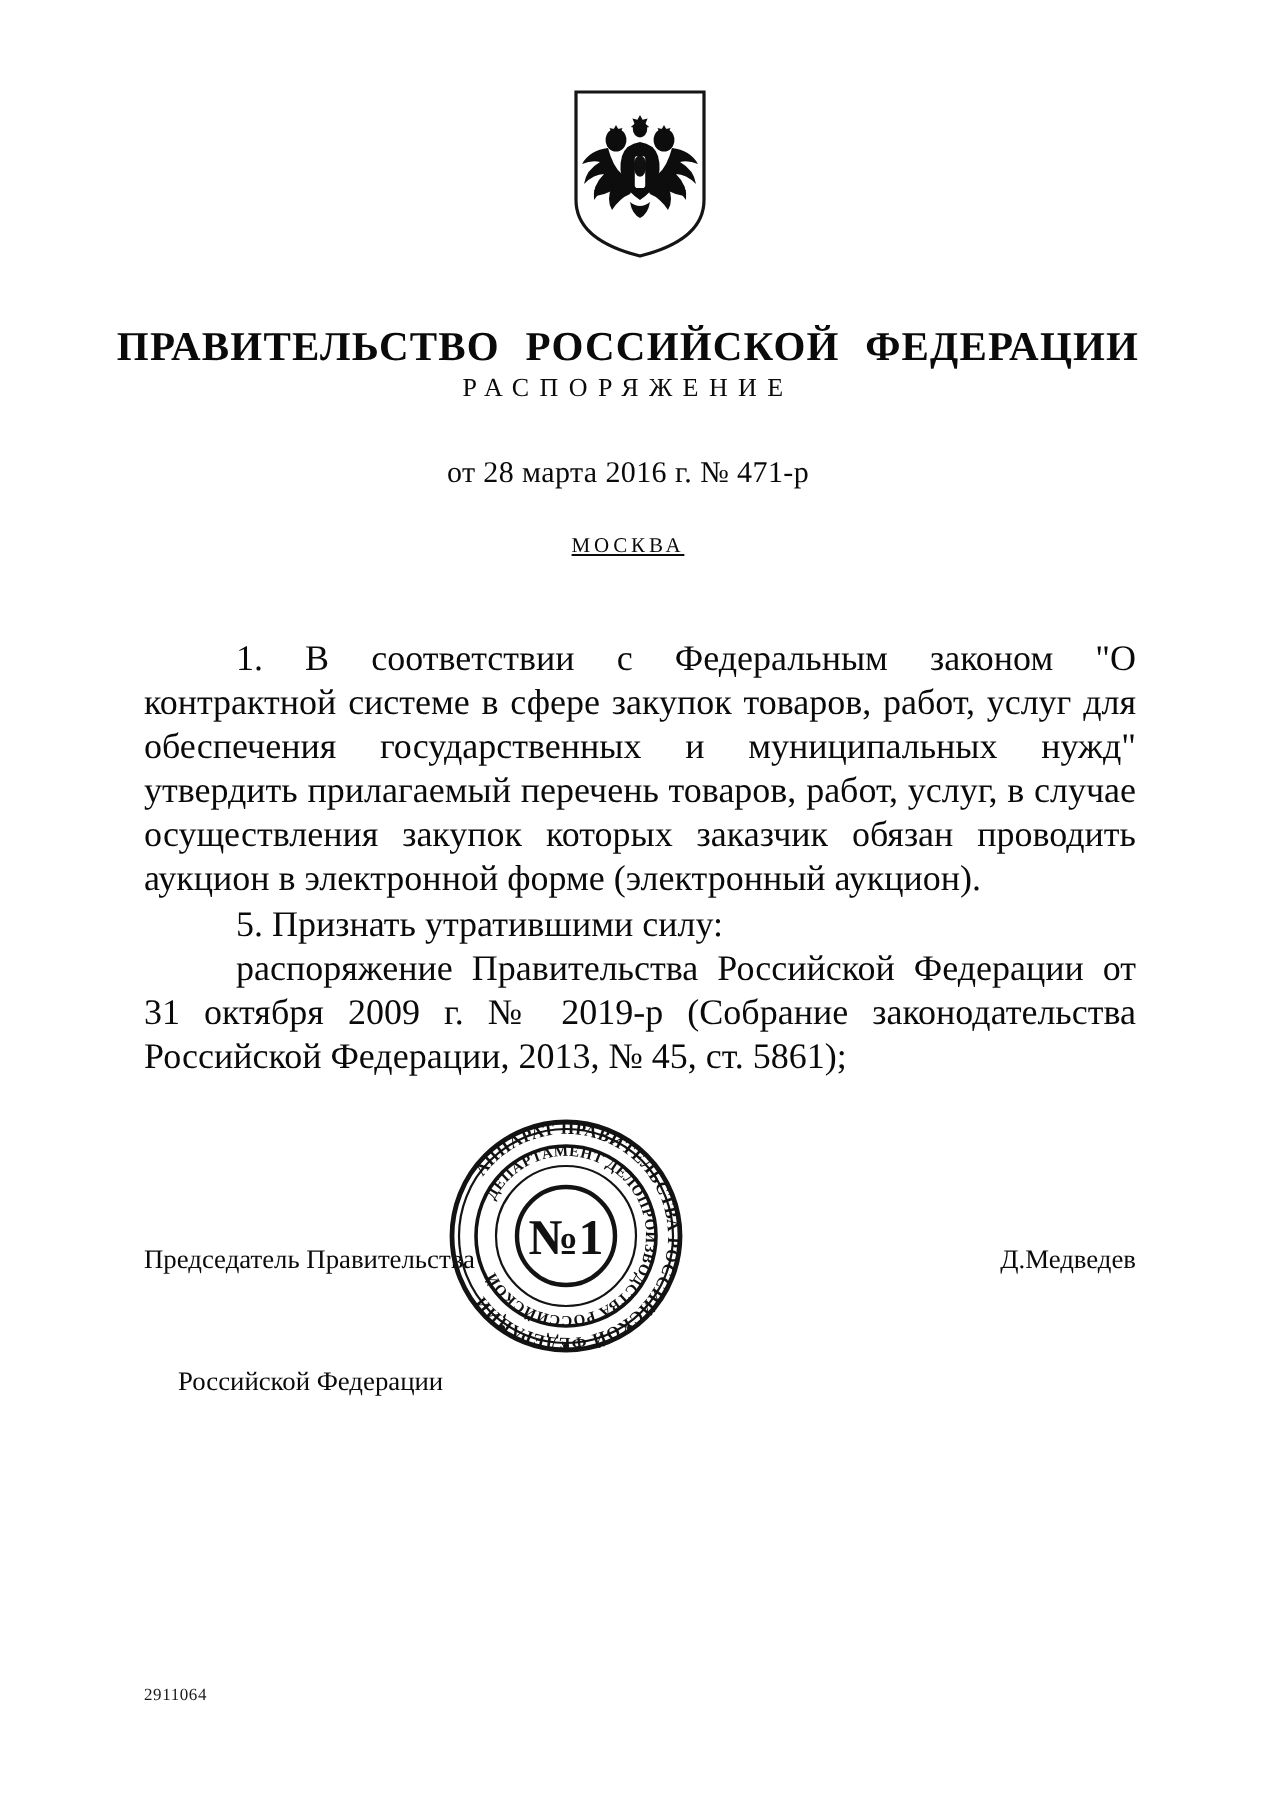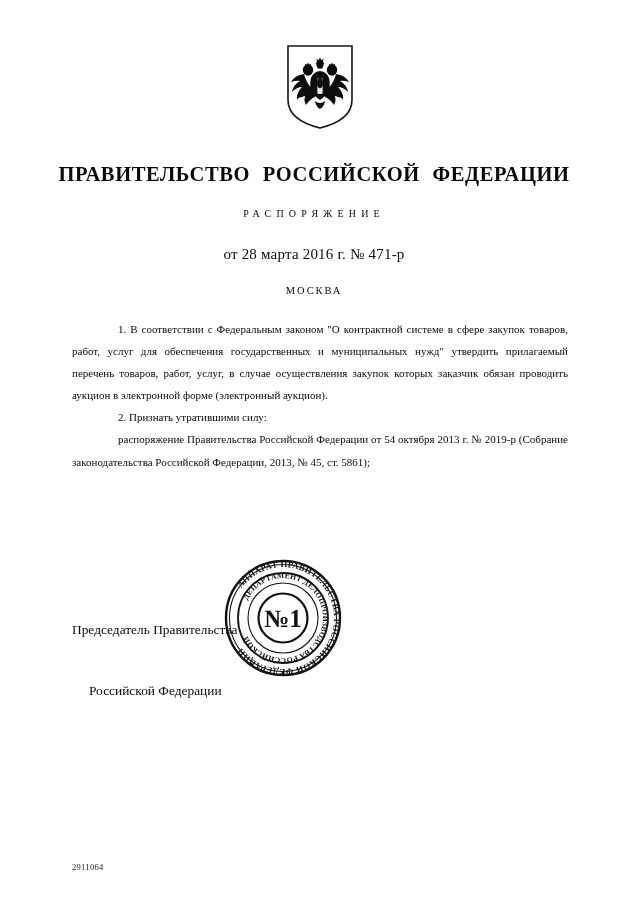--- a/index.html
+++ b/index.html
@@ -47,45 +47,45 @@
   }
   .doc-title {
     font-size: 20.5px;
     font-weight: bold;
     letter-spacing: 0.6px;
     word-spacing: 7px;
     line-height: 1.1;
     white-space: nowrap;
   }
   .doc-type {
-    margin-top: 22px;
-    font-size: 10px;
+    font-size: 13px;
     letter-spacing: 5.2px;
     word-spacing: 2px;
     font-weight: normal;
   }
   .doc-date {
     margin-top: 27px;
     font-size: 15px;
     letter-spacing: 0.2px;
   }
   .doc-date .num { margin-left: 4px; }
   .doc-city {
     margin-top: 22px;
     font-size: 10.5px;
     letter-spacing: 1.9px;
+    text-decoration: underline;
   }
 
   
   .body-block {
     position: absolute;
     top: 318px;
     left: 72px;
     width: 496px;
-    font-size: 11px;
+    font-size: 18px;
     line-height: 22.1px;
     text-align: justify;
     text-justify: inter-word;
   }
   .body-block p {
     margin: 0;
     text-indent: 46px;
   }
   .body-block p.tight { text-indent: 46px; }
 
@@ -126,21 +126,21 @@
     font-family: "Liberation Serif", "DejaVu Serif", serif;
     font-size: 25px;
     font-weight: bold;
     fill: #111111;
   }
 
   
   .footer-code {
     position: absolute;
     left: 72px;
-    top: 862px;
+    top: 842px;
     font-size: 8.5px;
     font-family: "Liberation Serif", "DejaVu Serif", serif;
     letter-spacing: 0.3px;
     color: #1a1a1a;
   }
 </style>
 </head>
 <body>
 
 <div class="page">
@@ -173,29 +173,30 @@
     <div class="doc-title">ПРАВИТЕЛЬСТВО РОССИЙСКОЙ ФЕДЕРАЦИИ</div>
     <div class="doc-type">РАСПОРЯЖЕНИЕ</div>
     <div class="doc-date">
       <span>от 28 марта 2016 г.</span><span class="num">№ 471-р</span>
     </div>
     <div class="doc-city">МОСКВА</div>
   </div>
 
   <div class="body-block">
     <p>1. В соответствии с Федеральным законом "О контрактной системе в сфере закупок товаров, работ, услуг для обеспечения государственных и муниципальных нужд" утвердить прилагаемый перечень товаров, работ, услуг, в случае осуществления закупок которых заказчик обязан проводить аукцион в электронной форме (электронный аукцион).</p>
-    <p class="tight">2. Признать утратившими силу:</p>
-    <p>распоряжение Правительства Российской Федерации от 54 октября 2013 г. № 2019-р (Собрание законодательства Российской Федерации, 2013, № 45, ст. 5861);</p>
+    <p class="tight">5. Признать утратившими силу:</p>
+    <p>распоряжение Правительства Российской Федерации от 31 октября 2009 г. № 2019-р (Собрание законодательства Российской Федерации, 2013, № 45, ст. 5861);</p>
   </div>
 
   <div class="sign-block">
     <div class="sign-left">
       <span>Председатель Правительства</span>
       <span class="line2">Российской Федерации</span>
     </div>
+    <div class="sign-name">Д.Медведев</div>
   </div>
 
   <div class="stamp">
     <svg viewBox="0 0 124 124" xmlns="http://www.w3.org/2000/svg">
       <defs>
         <path id="outerArc" d="M 62,62 m -51,0 a 51,51 0 1,1 102,0 a 51,51 0 1,1 -102,0"></path>
         <path id="innerArc" d="M 62,62 m -40,0 a 40,40 0 1,1 80,0 a 40,40 0 1,1 -80,0"></path>
       </defs>
       <circle cx="62" cy="62" r="57" fill="none" stroke="#131313" stroke-width="2.4"></circle>
       <circle cx="62" cy="62" r="53.5" fill="none" stroke="#131313" stroke-width="1.1"></circle>

